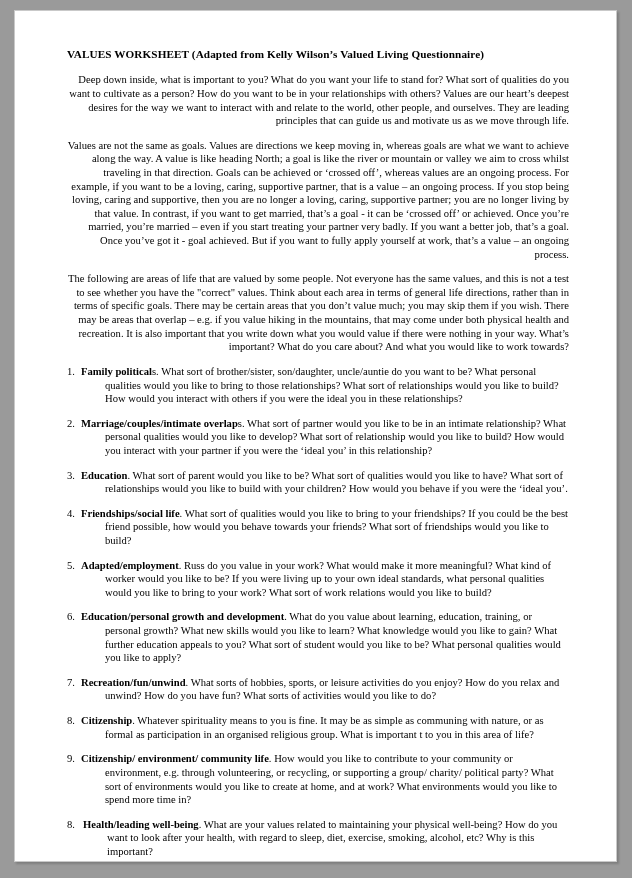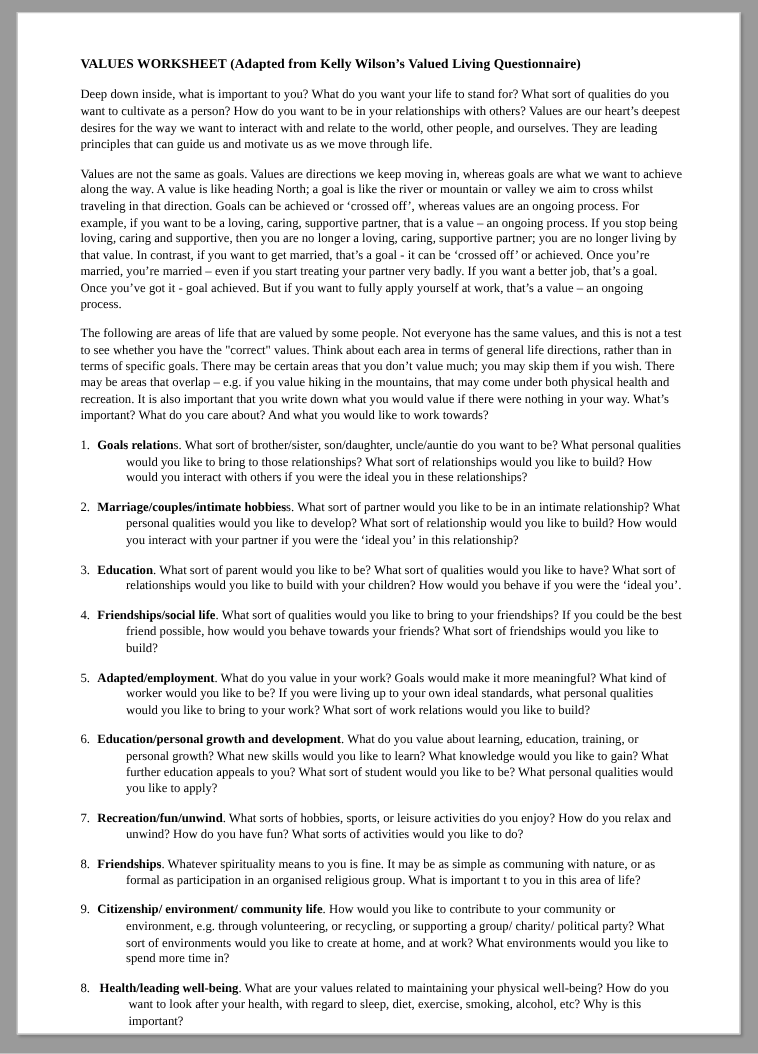--- a/index.html
+++ b/index.html
@@ -39,21 +39,21 @@
     font-size: 11.2px;
     font-weight: bold;
     line-height: 1.28;
     margin: 0 0 12px 0;
     letter-spacing: 0.1px;
   }
   .para {
     font-size: 10.6px;
     line-height: 1.285;
     margin: 0 0 11px 0;
-    text-align: left;
+    text-align: right;
   }
   .items {
     margin: 0;
     padding: 0;
     list-style: none;
   }
   .item {
     font-size: 10.6px;
     line-height: 1.285;
     margin: 0 0 11px 0;
@@ -113,49 +113,49 @@
 
       <div class="doc-title">VALUES WORKSHEET (Adapted from Kelly Wilson’s Valued Living Questionnaire)</div>
 
       <p class="para">Deep down inside, what is important to you?  What do you want your life to stand for?  What sort of qualities do you want to cultivate as a person?  How do you want to be in your relationships with others?  Values are our heart’s deepest desires for the way we want to interact with and relate to the world, other people, and ourselves. They are leading principles that can guide us and motivate us as we move through life.</p>
       <p class="para">Values are not the same as goals. Values are directions we keep moving in, whereas goals are what we want to achieve along the way. A value is like heading North; a goal is like the river or mountain or valley we aim to cross whilst traveling in that direction. Goals can be achieved or ‘crossed off’, whereas values are an ongoing process. For example, if you want to be a loving, caring, supportive partner, that is a value – an ongoing process. If you stop being loving, caring and supportive, then you are no longer a loving, caring, supportive partner; you are no longer living by that value. In contrast, if you want to get married, that’s a goal - it can be ‘crossed off’ or achieved. Once you’re married, you’re married – even if you start treating your partner very badly. If you want a better job, that’s a goal. Once you’ve got it - goal achieved. But if you want to fully apply yourself at work, that’s a value – an ongoing process.</p>
       <p class="para">The following are areas of life that are valued by some people.  Not everyone has the same values, and this is not a test to see whether you have the "correct" values. Think about each area in terms of general life directions, rather than in terms of specific goals.  There may be certain areas that you don’t value much; you may skip them if you wish.  There may be areas that overlap – e.g. if you value hiking in the mountains, that may come under both physical health and recreation. It is also important that you write down what you would value if there were nothing in your way. What’s important? What do you care about? And what you would like to work towards?</p>
 
       <ul class="items">
 
         <li class="item">
-          <span class="num">1.</span><span class="heading">Goals relation</span><span>s</span><span>.  What sort of brother/sister, son/daughter, uncle/auntie do you want to be?  What personal qualities would you like to bring to those relationships? What sort of relationships would you like to build? How would you interact with others if you were the ideal you in these relationships?</span>
+          <span class="num">1.</span><span class="heading">Family political</span><span>s</span><span>.  What sort of brother/sister, son/daughter, uncle/auntie do you want to be?  What personal qualities would you like to bring to those relationships? What sort of relationships would you like to build? How would you interact with others if you were the ideal you in these relationships?</span>
         </li>
 
         <li class="item">
-          <span class="num">2.</span><span class="heading">Marriage/couples/intimate hobbies</span><span>s</span><span>.  What sort of partner would you like to be in an intimate relationship?  What personal qualities would you like to develop? What sort of relationship would you like to build? How would you interact with your partner if you were the ‘ideal you’ in this relationship?</span>
+          <span class="num">2.</span><span class="heading">Marriage/couples/intimate overlap</span><span>s</span><span>.  What sort of partner would you like to be in an intimate relationship?  What personal qualities would you like to develop? What sort of relationship would you like to build? How would you interact with your partner if you were the ‘ideal you’ in this relationship?</span>
         </li>
 
         <li class="item">
           <span class="num">3.</span><span class="heading">Education</span><span></span><span>. What sort of parent would you like to be? What sort of qualities would you like to have? What sort of relationships would you like to build with your children? How would you behave if you were the ‘ideal you’.</span>
         </li>
 
         <li class="item">
           <span class="num">4.</span><span class="heading">Friendships/social life</span><span></span><span>.  What sort of qualities would you like to bring to your friendships?  If you could be the best friend possible, how would you behave towards your friends?  What sort of friendships would you like to build?</span>
         </li>
 
         <li class="item">
-          <span class="num">5.</span><span class="heading">Adapted/employment</span><span></span><span>.  What do you value in your work?  Goals would make it more meaningful? What kind of worker would you like to be? If you were living up to your own ideal standards, what personal qualities would you like to bring to your work? What sort of work relations would you like to build?</span>
+          <span class="num">5.</span><span class="heading">Adapted/employment</span><span></span><span>.  Russ do you value in your work?  What would make it more meaningful? What kind of worker would you like to be? If you were living up to your own ideal standards, what personal qualities would you like to bring to your work? What sort of work relations would you like to build?</span>
         </li>
 
         <li class="item">
           <span class="num">6.</span><span class="heading">Education/personal growth and development</span><span></span><span>.  What do you value about learning, education, training, or personal growth? What new skills would you like to learn?  What knowledge would you like to gain?  What further education appeals to you? What sort of student would you like to be? What personal qualities would you like to apply?</span>
         </li>
 
         <li class="item">
           <span class="num">7.</span><span class="heading">Recreation/fun/unwind</span><span></span><span>.  What sorts of hobbies, sports, or leisure activities do you enjoy? How do you relax and unwind?  How do you have fun? What sorts of activities would you like to do?</span>
         </li>
 
         <li class="item">
-          <span class="num">8.</span><span class="heading">Friendships</span><span></span><span>.  Whatever spirituality means to you is fine.  It may be as simple as communing with nature, or as formal as participation in an organised religious group.  What is important t to you in this area of life?</span>
+          <span class="num">8.</span><span class="heading">Citizenship</span><span></span><span>.  Whatever spirituality means to you is fine.  It may be as simple as communing with nature, or as formal as participation in an organised religious group.  What is important t to you in this area of life?</span>
         </li>
 
         <li class="item">
           <span class="num">9.</span><span class="heading">Citizenship/ environment/ community life</span><span></span><span>.  How would you like to contribute to your community or environment, e.g. through  volunteering, or recycling, or supporting a group/ charity/ political party? What sort of environments would you like to create at home, and at work? What environments would you like to spend more time in?</span>
         </li>
 
         <li class="item wide-num">
           <span class="num">8.</span><span class="heading">Health/leading well-being</span><span></span><span>.  What are your values related to maintaining your physical well-being?  How do you want to look after your health, with regard to sleep, diet, exercise, smoking, alcohol, etc? Why is this important?</span>
         </li>
 

